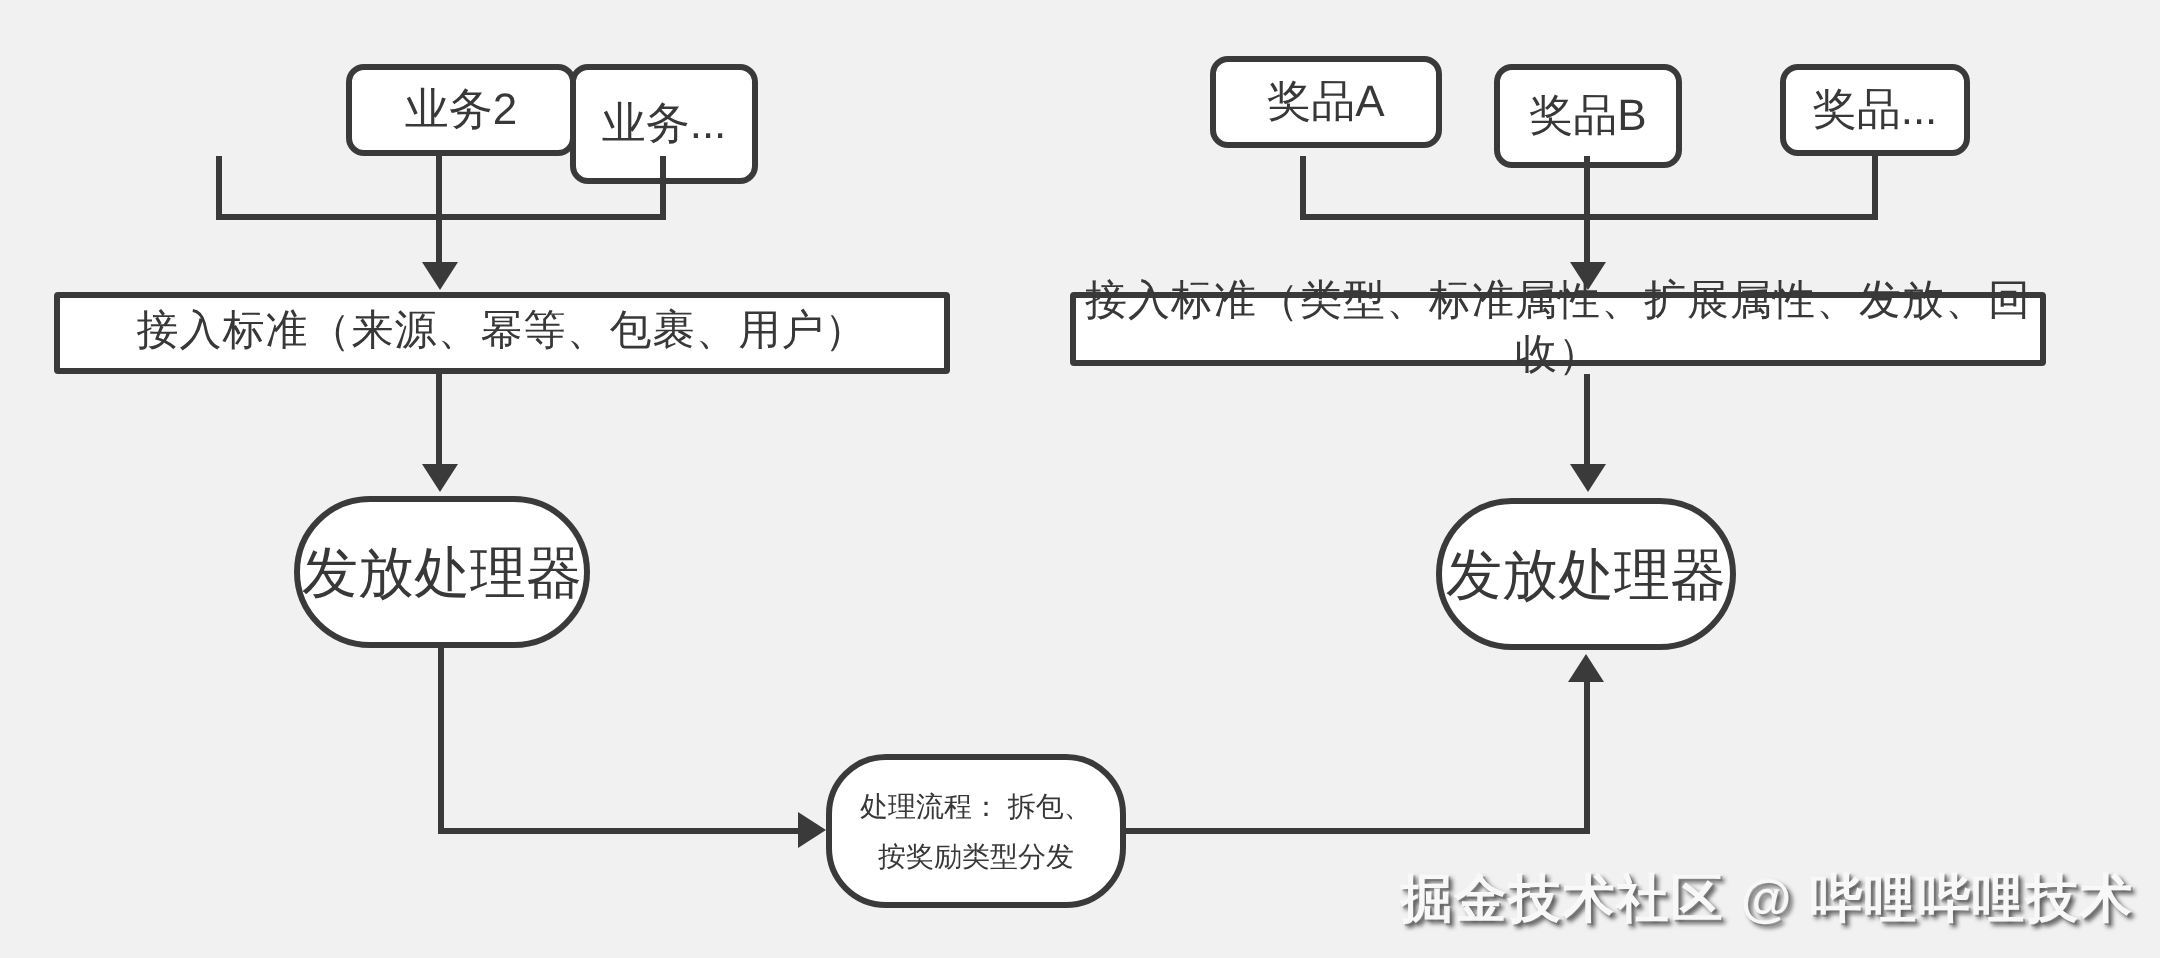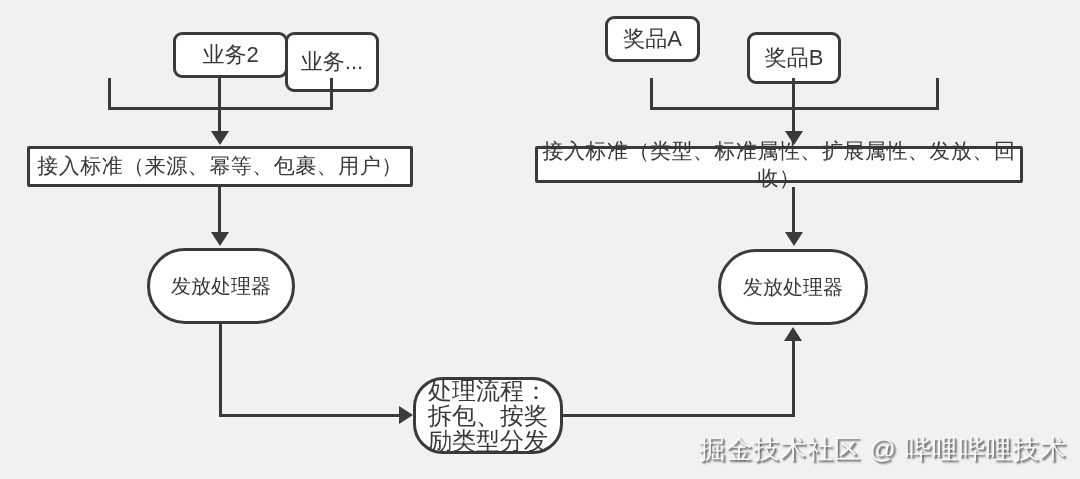--- a/index.html
+++ b/index.html
@@ -22,69 +22,70 @@
     position:absolute;
     box-sizing:border-box;
     background:var(--fill);
     border:3px solid var(--stroke);
     display:flex;align-items:center;justify-content:center;
     text-align:center;
     line-height:1.25;
   }
   .small{border-radius:9px;font-size:22px;}
   .bar{border-radius:2px;font-size:21px;letter-spacing:0.5px;}
-  .round{border-radius:38px;font-size:20px;}
-  .process{border-radius:30px;font-size:24px;padding:0 8px;line-height:25px;}
+  .round{border-radius:38px;font-size:28px;}
+  .process{border-radius:30px;font-size:14px;padding:0 8px;line-height:25px;}
   .line{position:absolute;background:var(--stroke);}
   .arrow{position:absolute;width:0;height:0;}
   .arrow.down{border-left:9px solid transparent;border-right:9px solid transparent;border-top:14px solid var(--stroke);}
   .arrow.up{border-left:9px solid transparent;border-right:9px solid transparent;border-bottom:14px solid var(--stroke);}
   .arrow.right{border-top:9px solid transparent;border-bottom:9px solid transparent;border-left:14px solid var(--stroke);}
   .watermark{
     position:absolute;
     right:13px;bottom:12px;
-    font-size:26px;font-weight:normal;
+    font-size:26px;font-weight:bold;
     color:var(--wm);
     text-shadow:2px 2px 2px rgba(85,85,85,0.9), 1px 1px 0 rgba(130,130,130,0.5);
     letter-spacing:1px;
   }
 </style>
 </head>
 <body>
 
 <div class="stage">
 
   <div class="node small" style="left:173px;top:32px;width:115px;height:46px">业务2</div>
   <div class="node small" style="left:285px;top:32px;width:94px;height:60px">业务...</div>
 
   <div class="line" style="left:108px;top:78px;width:3px;height:32px"></div>
   <div class="line" style="left:330px;top:78px;width:3px;height:32px"></div>
   <div class="line" style="left:108px;top:107px;width:225px;height:3px"></div>
   <div class="line" style="left:218px;top:78px;width:3px;height:54px"></div>
   <div class="arrow down" style="left:211px;top:131px"></div>
 
-  <div class="node bar" style="left:27px;top:146px;width:386px;height:41px">接入标准（来源、幂等、包裹、用户）</div>
+  <div class="node bar" style="left:27px;top:146px;width:448px;height:41px">接入标准（来源、幂等、包裹、用户）</div>
 
   <div class="line" style="left:218px;top:187px;width:3px;height:46px"></div>
   <div class="arrow down" style="left:211px;top:232px"></div>
 
   <div class="node round" style="left:147px;top:248px;width:148px;height:76px">发放处理器</div>
 
   <div class="line" style="left:219px;top:324px;width:3px;height:93px"></div>
   <div class="line" style="left:219px;top:414px;width:181px;height:3px"></div>
   <div class="arrow right" style="left:399px;top:406px"></div>
 
   <div class="node process" style="left:413px;top:377px;width:150px;height:77px">处理流程： 拆包、按奖励类型分发</div>
 
   <div class="line" style="left:563px;top:414px;width:231px;height:3px"></div>
   <div class="line" style="left:792px;top:340px;width:3px;height:77px"></div>
   <div class="arrow up" style="left:784px;top:327px"></div>
 
-  <div class="node small" style="left:605px;top:16px;width:95px;height:46px">奖品A</div>
+  <div class="node small" style="left:605px;top:28px;width:116px;height:46px">奖品A</div>
   <div class="node small" style="left:747px;top:32px;width:94px;height:52px">奖品B</div>
+  <div class="node small" style="left:890px;top:32px;width:95px;height:46px">奖品...</div>
 
   <div class="line" style="left:650px;top:78px;width:3px;height:32px"></div>
   <div class="line" style="left:936px;top:78px;width:3px;height:32px"></div>
   <div class="line" style="left:650px;top:107px;width:289px;height:3px"></div>
   <div class="line" style="left:792px;top:78px;width:3px;height:54px"></div>
   <div class="arrow down" style="left:785px;top:131px"></div>
 
   <div class="node bar" style="left:535px;top:146px;width:488px;height:37px">接入标准（类型、标准属性、扩展属性、发放、回收）</div>
 
   <div class="line" style="left:792px;top:187px;width:3px;height:46px"></div>

